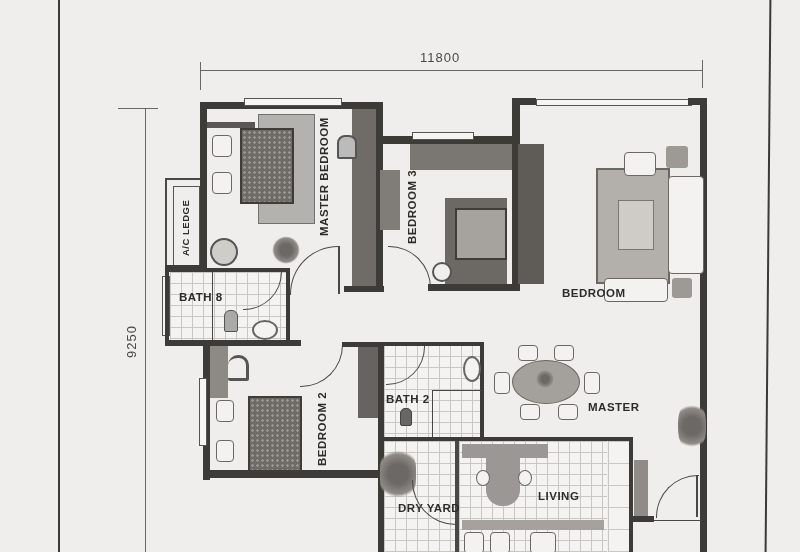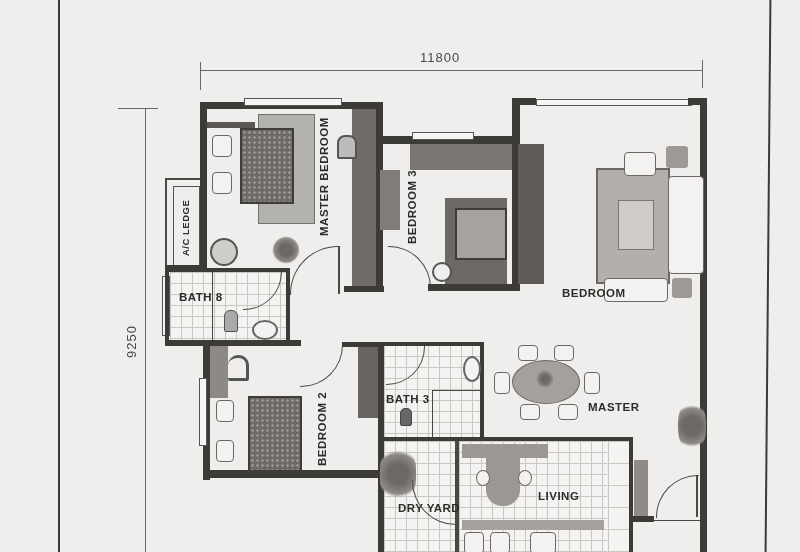--- a/index.html
+++ b/index.html
@@ -119,21 +119,21 @@
   <div class="door-arc" style="left:300px; top:344px; width:42px; height:42px; border-radius:0 0 42px 0; border-left:none; border-top:none;"></div>
   <div class="dark" style="left:358px; top:344px; width:22px; height:74px; background:#666360;"></div>
   <div class="wall" style="left:378px; top:342px; width:6px; height:210px;"></div>
   <div class="wall" style="left:342px; top:342px; width:40px; height:5px;"></div>
 
   <div class="tile" style="left:384px; top:345px; width:98px; height:92px;"></div>
   <div class="wall" style="left:384px; top:342px; width:100px; height:4px;"></div>
   <div class="wall" style="left:480px; top:342px; width:4px; height:98px;"></div>
   <div class="thin" style="left:432px; top:390px; width:50px; height:1px;"></div>
   <div class="thin" style="left:432px; top:390px; width:1px; height:48px;"></div>
-  <div class="room-label" style="left:386px; top:393px;">BATH 3</div>
+  <div class="room-label" style="left:386px; top:393px;">BATH 2</div>
   <div class="abs" style="left:400px; top:408px; width:10px; height:16px; border-radius:5px 5px 2px 2px; background:#666; border:1px solid #444;"></div>
   <div class="abs" style="left:463px; top:356px; width:14px; height:22px; border-radius:50%; background:#f4f3f1; border:2px solid #666;"></div>
   <div class="door-arc" style="left:386px; top:346px; width:38px; height:38px; border-radius:0 0 38px 0; border-left:none; border-top:none;"></div>
 
   <div class="wall" style="left:380px; top:437px; width:252px; height:4px;"></div>
   <div class="tile" style="left:384px; top:441px; width:72px; height:111px;"></div>
   <div class="plant" style="left:380px; top:446px; width:36px; height:56px; border-radius:40%;"></div>
   <div class="thin" style="left:455px; top:441px; width:4px; height:111px;"></div>
   <div class="room-label" style="left:398px; top:502px;">DRY YARD</div>
   <div class="door-arc" style="left:412px; top:480px; width:44px; height:44px; border-radius:0 0 0 44px; border-right:none; border-top:none;"></div>

